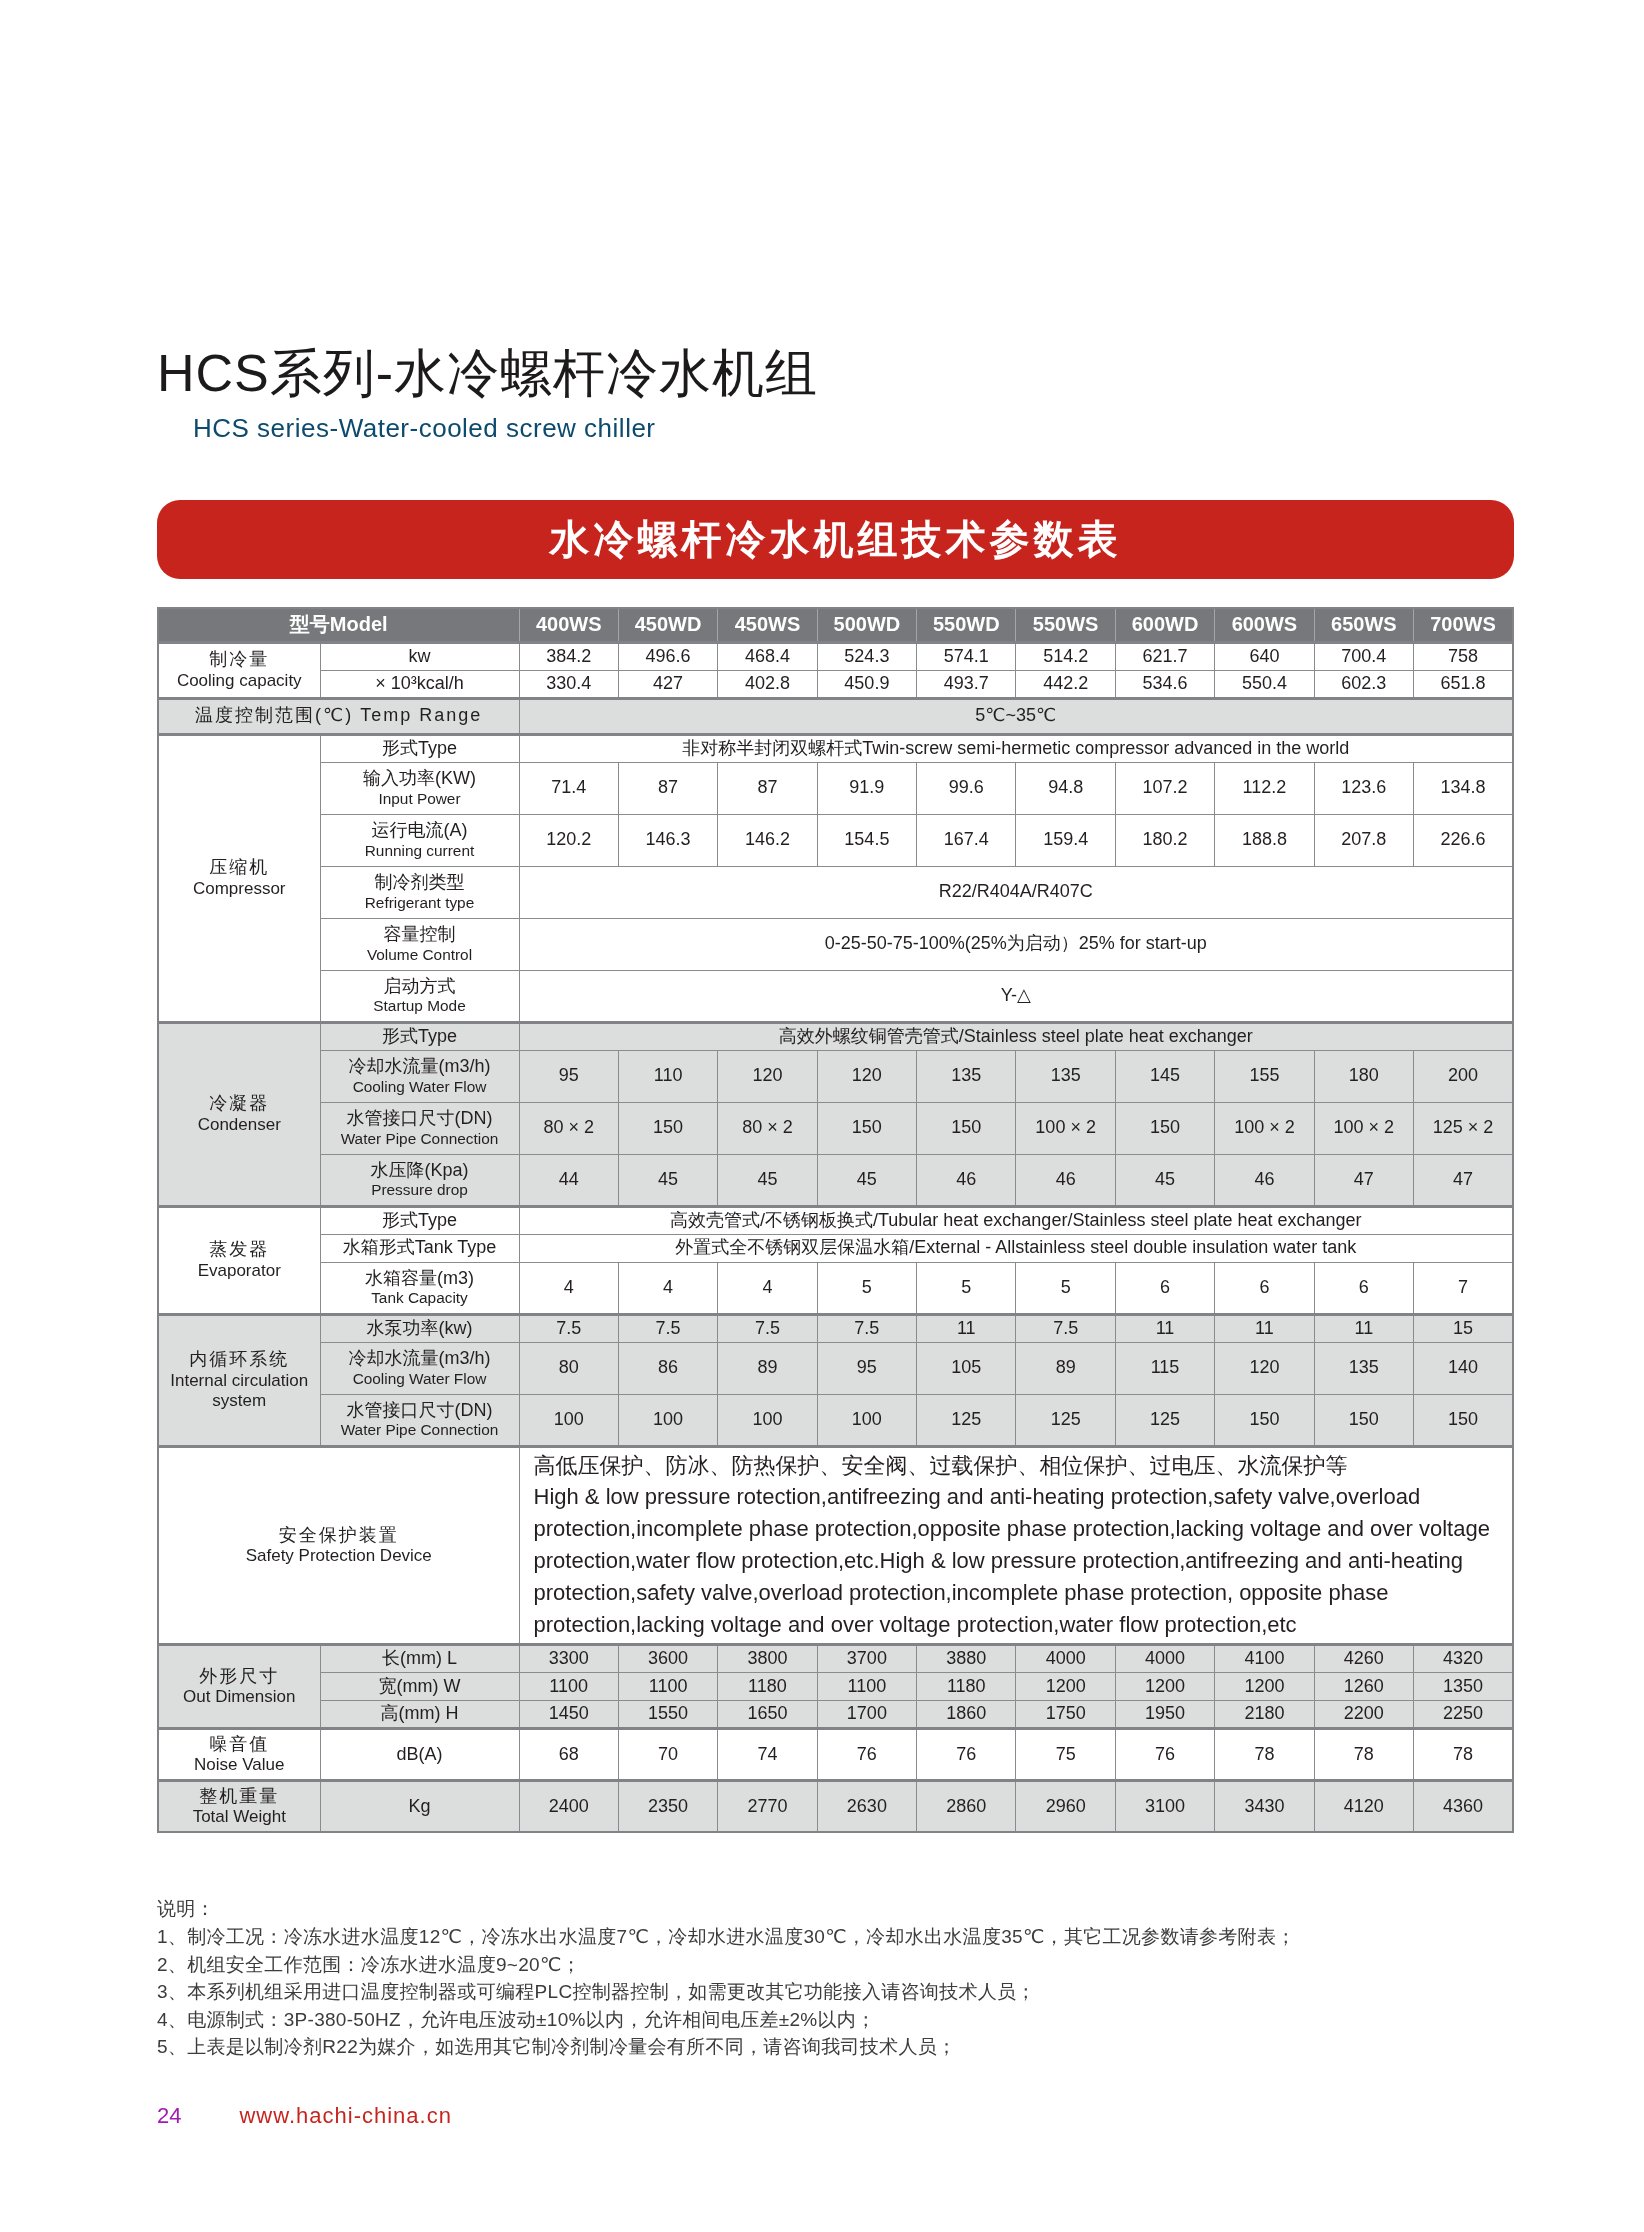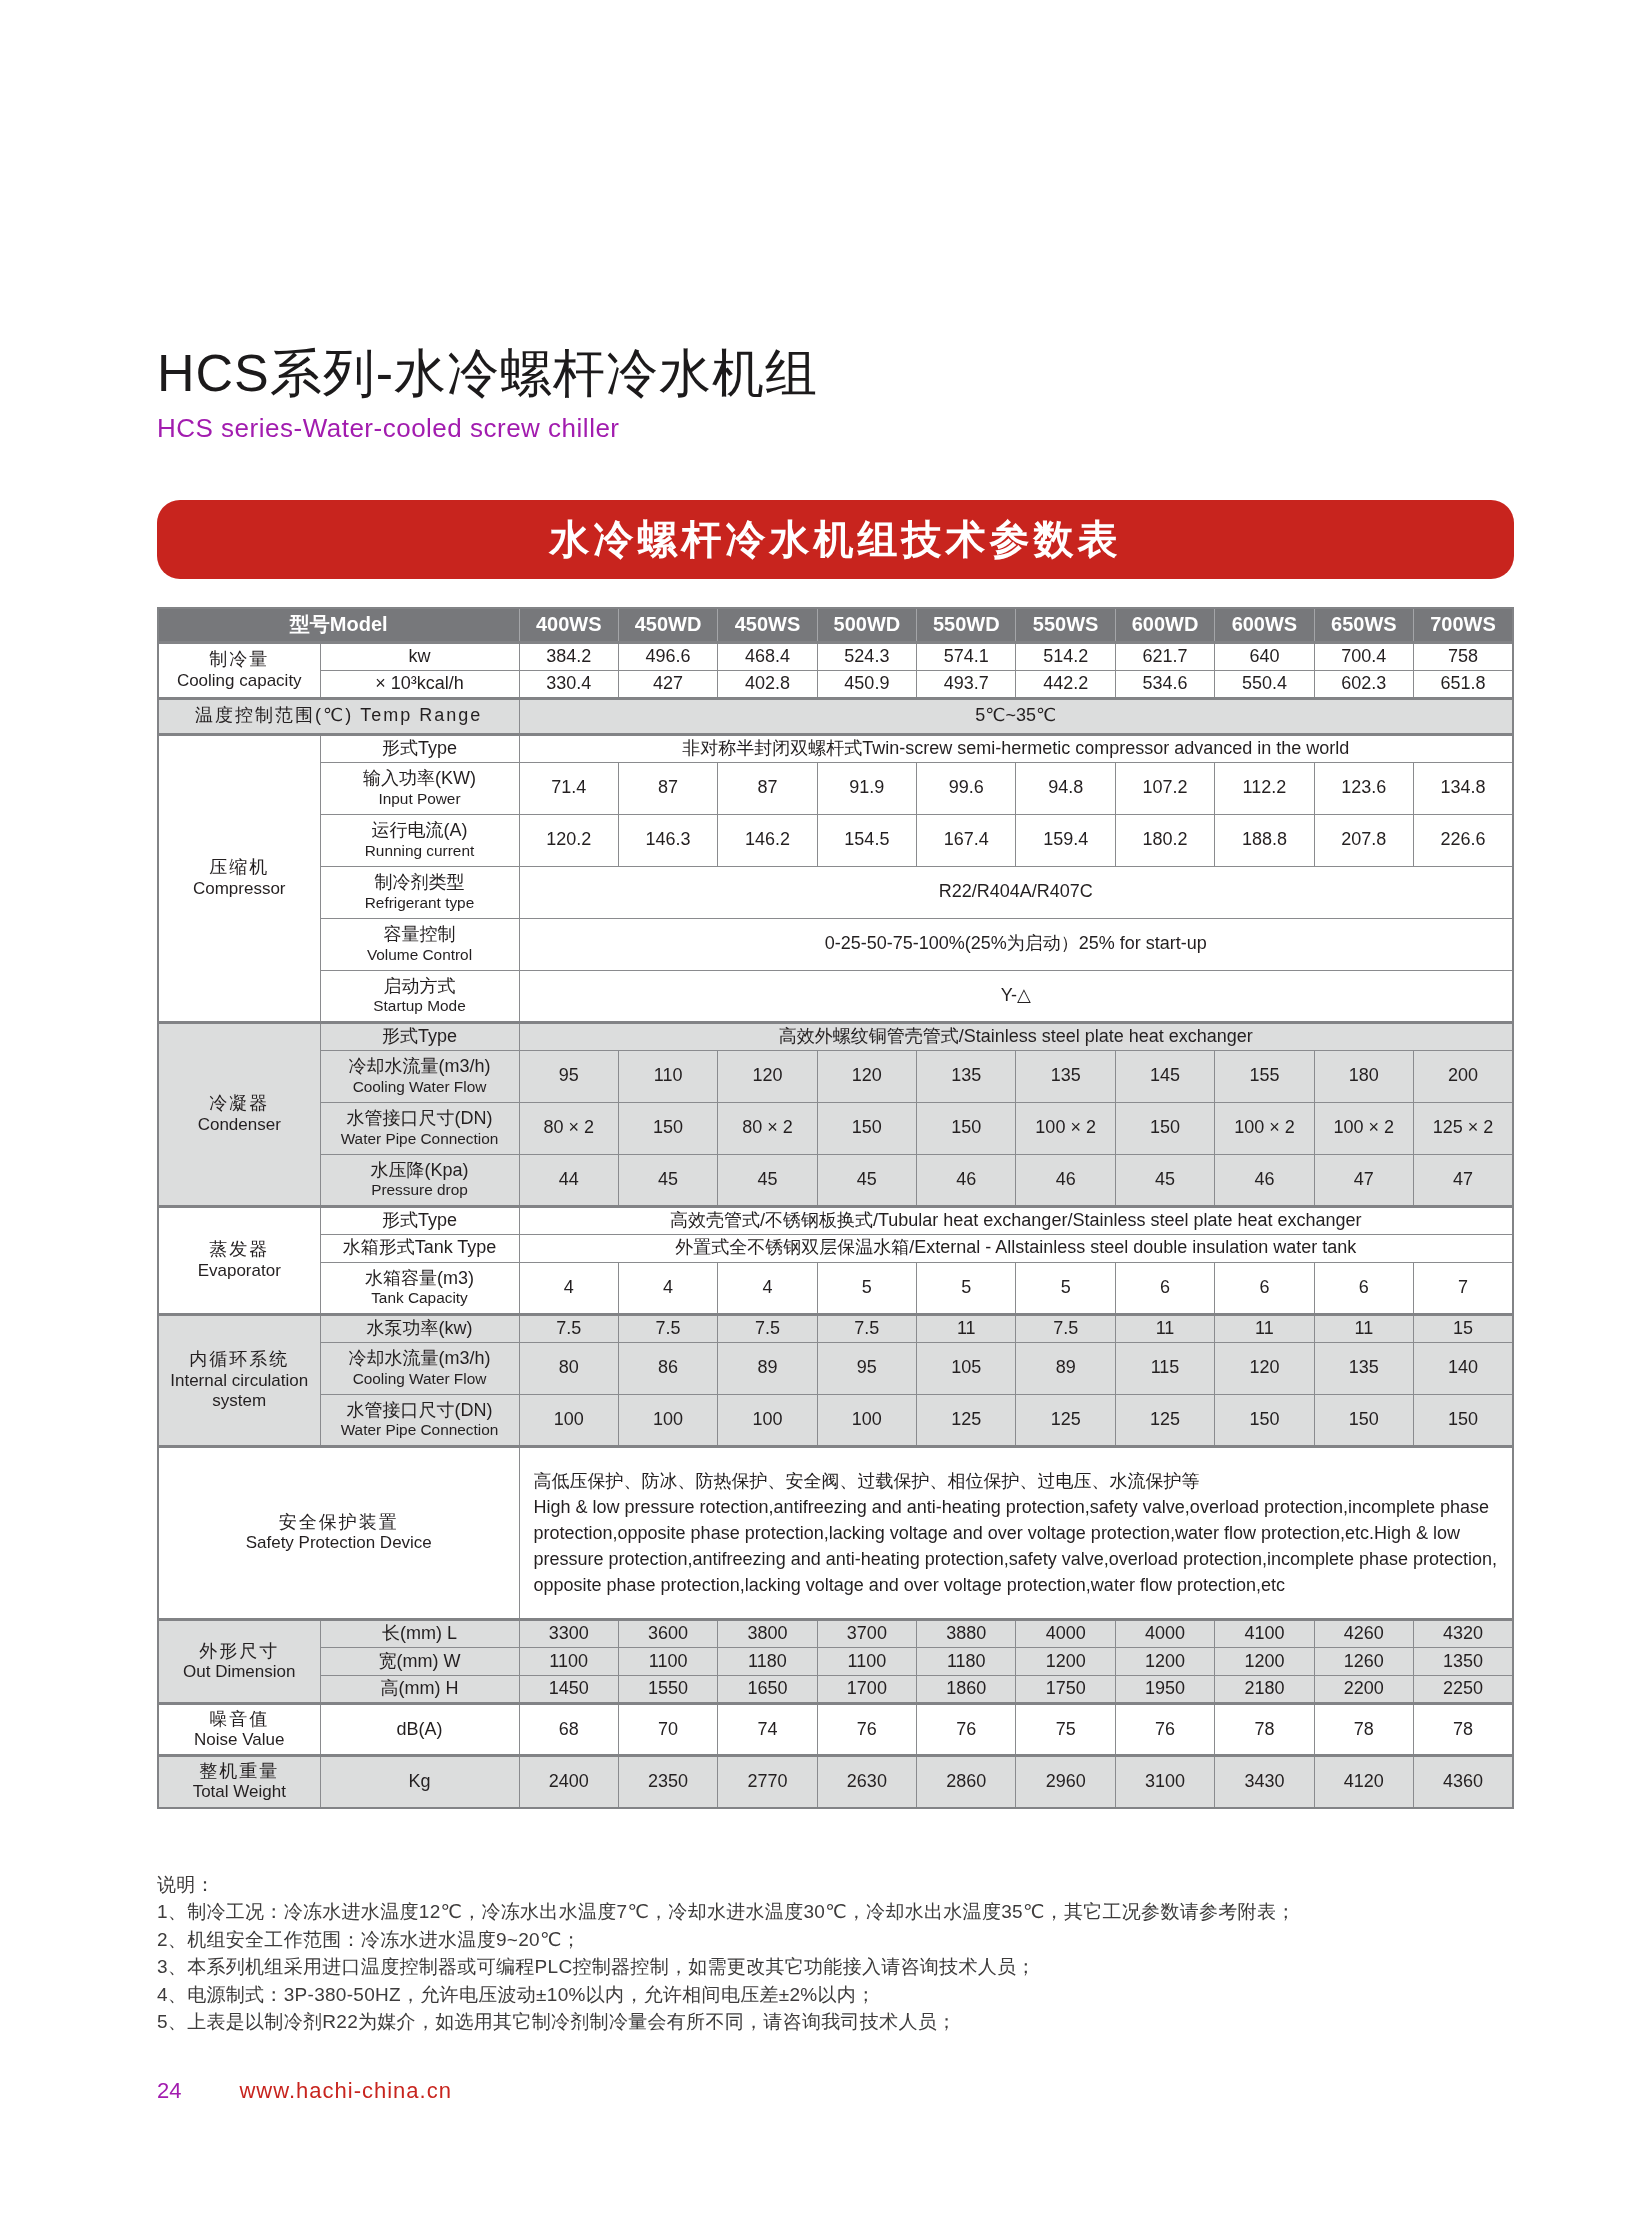--- a/index.html
+++ b/index.html
@@ -7,21 +7,21 @@
     width:1645px; height:2233px; background:#ffffff; position:relative;
     font-family:"Liberation Sans","DejaVu Sans",sans-serif; color:#231f20;
     -webkit-font-smoothing:antialiased;
   }
   .content { position:absolute; left:157px; top:0; width:1357px; }
 
   .title {
     margin:346px 0 0 0; font-size:52px; font-weight:400; line-height:1.05;
     letter-spacing:1px; color:#1c1a1b;
   }
-  .subtitle { margin-top:12px; font-size:26px; color:#a21caf; letter-spacing:0.5px; }
+  .subtitle { margin-top:12px; font-size:26px; color:#0c4a6e; letter-spacing:0.5px;margin-left:36px; }
 
   .banner {
     margin-top:56px; height:79px; display:flex; align-items:center; justify-content:center;border-radius:23px;
   }
   .banner-text { color:#ffffff; font-size:40px; font-weight:700; letter-spacing:4px; }
 
   table.spec {
     margin-top:28px; width:100%; border-collapse:collapse; table-layout:fixed;
     border:2px solid #828386;
   }
@@ -37,21 +37,21 @@
   tr.rm  { height:52px; }
   tr.rxl { height:169px; }
 
   .spec td { text-align:center; font-size:18px; line-height:1.18; vertical-align:middle; }
   .sec-lbl .ln-cn { font-size:18px; letter-spacing:2px; }
   .sec-lbl .ln-en { font-size:17px; letter-spacing:0; }
   .row-lbl .ln-cn { font-size:18px; }
   .row-lbl .ln-en { font-size:15.4px; }
   td.val { font-size:18px; }
   td.span-val { font-size:18px; }
-  td.span-val.left { text-align:left; padding:20px 14px; font-size:18px; line-height:1.45;margin-top:8px; }
+  td.span-val.left { text-align:left; padding:2px 14px; font-size:22px; line-height:1.45;margin-top:8px; }
   td.span-val.left div { text-align:left; }
 
   .notes { margin-top:62px; font-size:19px; line-height:1.45; color:#3d3b3b; letter-spacing:0.3px; }
   .notes-heading { }
   .note-item { }
 
   .footer { margin-top:42px; display:flex; align-items:baseline; }
   .footer-num { font-size:22px; color:#a21caf; }
   .footer-site { margin-left:58px; font-size:22px; letter-spacing:1px; }
 </style>

